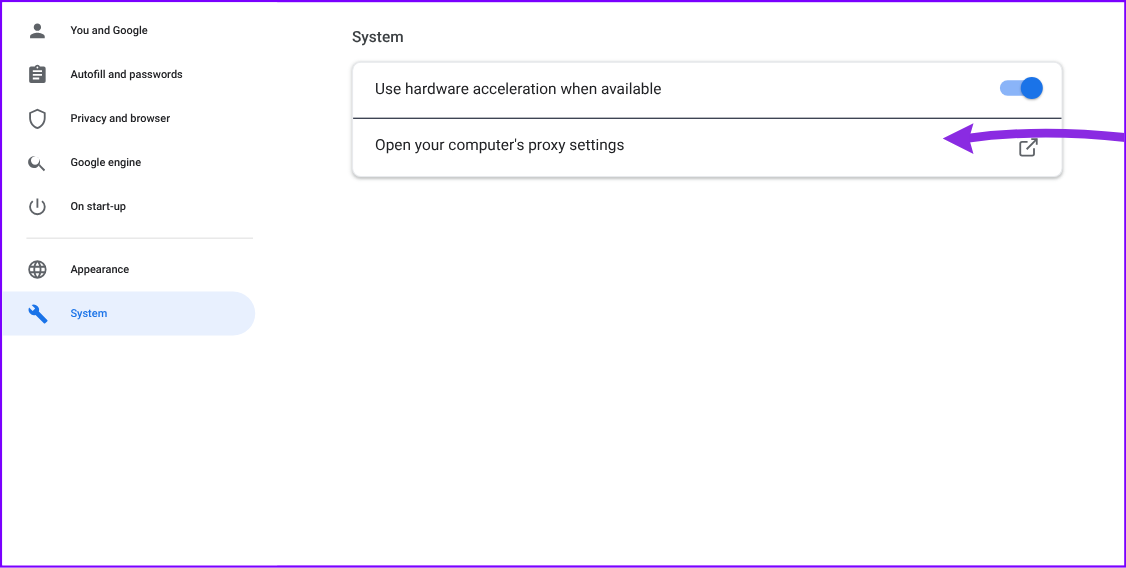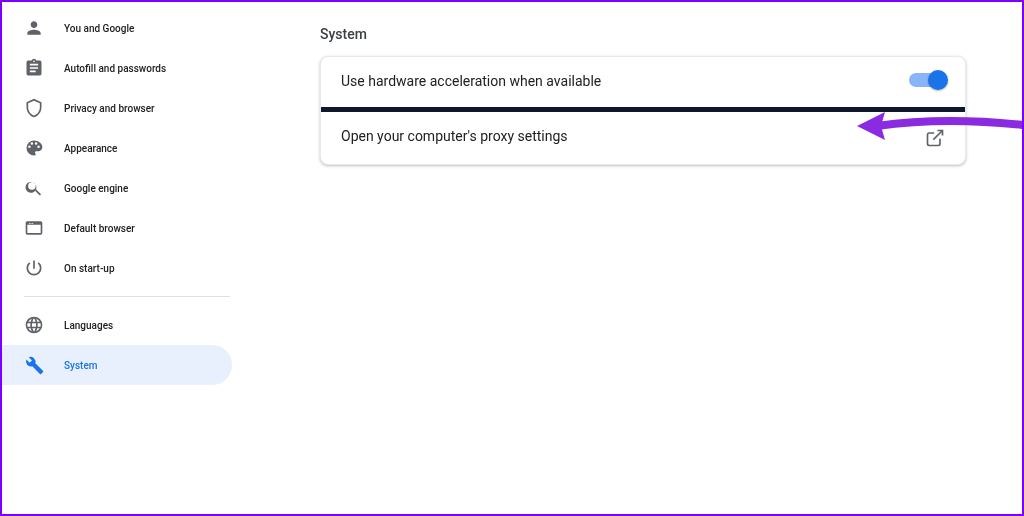--- a/index.html
+++ b/index.html
@@ -72,21 +72,21 @@
     box-shadow: 0 1px 2px rgba(60,64,67,0.2), 0 1px 3px 1px rgba(60,64,67,0.1);
     background: #fff;
   }
   .row {
     display: flex;
     align-items: flex-start;
     justify-content: space-between;
     padding: 16px 20px;
     min-height: 50px;
   }
-  .row + .row { border-top: 5px solid #0f172a; }
+  .row + .row { border-top: 1px solid #0f172a; }
   .row-label {
     font-size: 14px;
     color: #202124;
   }
   .toggle {
     width: 36px;
     height: 14px;
     background: #8ab4f8;
     border-radius: 10px;
     position: relative;
@@ -142,65 +142,49 @@
     <div class="nav-item">
       <span class="nav-icon">
         <svg width="20" height="20" viewBox="0 0 24 24" fill="currentColor">
             <path d="M12 1 3 5v6c0 5.5 3.8 10.7 9 12 5.2-1.3 9-6.5 9-12V5l-9-4zm0 19.9C8 19.6 5 15.5 5 11V6.3l7-3.1 7 3.1V11c0 4.5-3 8.6-7 9.9z"></path>
           </svg>
       </span>
       <span class="nav-label">Privacy and browser</span>
     </div>
 
 
-    <div class="nav-item">
-      <span class="nav-icon">
-        <svg width="20" height="20" viewBox="0 0 24 24" fill="currentColor">
-            <path d="M12 3a9 9 0 0 0 0 18h.5a1.5 1.5 0 0 0 1.5-1.5c0-.4-.2-.8-.4-1.1-.3-.3-.4-.7-.4-1.1A1.5 1.5 0 0 1 14.7 16H17a5 5 0 0 0 5-5c0-4.4-4.5-8-10-8zM6.5 12a1.5 1.5 0 1 1 0-3 1.5 1.5 0 0 1 0 3zm3-4a1.5 1.5 0 1 1 0-3 1.5 1.5 0 0 1 0 3zm5 0a1.5 1.5 0 1 1 0-3 1.5 1.5 0 0 1 0 3zm3 4a1.5 1.5 0 1 1 0-3 1.5 1.5 0 0 1 0 3z"></path>
+
+    <div class="nav-item">
+      <span class="nav-icon">
+        <svg width="20" height="20" viewBox="0 0 24 24" fill="currentColor">
+            <path d="M15.5 14h-.8l-.3-.3A6.5 6.5 0 1 0 13.7 15l.3.3v.8l5 5 1.5-1.5-5-5zm-6 0A4.5 4.5 0 1 1 14 9.5 4.5 4.5 0 0 1 9.5 14z"></path>
+          </svg>
+      </span>
+      <span class="nav-label">Google engine</span>
+    </div>
+
+
+    <div class="nav-item">
+      <span class="nav-icon">
+        <svg width="20" height="20" viewBox="0 0 24 24" fill="currentColor">
+            <path d="M13 3h-2v10h2V3zm4.8 2.2-1.4 1.4A7 7 0 1 1 7.6 6.6L6.2 5.2a9 9 0 1 0 11.6 0z"></path>
+          </svg>
+      </span>
+      <span class="nav-label">On start-up</span>
+    </div>
+
+    <div class="divider"></div>
+
+    <div class="nav-item">
+      <span class="nav-icon">
+        <svg width="20" height="20" viewBox="0 0 24 24" fill="currentColor">
+            <path d="M12 2a10 10 0 1 0 0 20 10 10 0 0 0 0-20zm6.9 6h-2.9a15.6 15.6 0 0 0-1.4-3.6A8 8 0 0 1 18.9 8zM12 4a13.6 13.6 0 0 1 1.9 4h-3.8A13.6 13.6 0 0 1 12 4zM4.3 14A8.3 8.3 0 0 1 4 12c0-.7.1-1.4.3-2h3.4a16.5 16.5 0 0 0 0 4H4.3zm.8 2h2.9a15.6 15.6 0 0 0 1.4 3.6A8 8 0 0 1 5.1 16zM8 8H5.1a8 8 0 0 1 4.3-3.6A15.6 15.6 0 0 0 8 8zm4 12a13.6 13.6 0 0 1-1.9-4h3.8A13.6 13.6 0 0 1 12 20zm2.3-6H9.7a14.7 14.7 0 0 1 0-4h4.6a14.7 14.7 0 0 1 0 4zm.3 5.6A15.6 15.6 0 0 0 16 16h2.9a8 8 0 0 1-4.3 3.6zM16.3 14a16.5 16.5 0 0 0 0-4h3.4c.2.6.3 1.3.3 2s-.1 1.4-.3 2h-3.4z"></path>
           </svg>
       </span>
       <span class="nav-label">Appearance</span>
-    </div>
-
-    <div class="nav-item">
-      <span class="nav-icon">
-        <svg width="20" height="20" viewBox="0 0 24 24" fill="currentColor">
-            <path d="M15.5 14h-.8l-.3-.3A6.5 6.5 0 1 0 13.7 15l.3.3v.8l5 5 1.5-1.5-5-5zm-6 0A4.5 4.5 0 1 1 14 9.5 4.5 4.5 0 0 1 9.5 14z"></path>
-          </svg>
-      </span>
-      <span class="nav-label">Google engine</span>
-    </div>
-
-    <div class="nav-item">
-      <span class="nav-icon">
-        <svg width="20" height="20" viewBox="0 0 24 24" fill="currentColor">
-            <path d="M20 4H4a2 2 0 0 0-2 2v12a2 2 0 0 0 2 2h16a2 2 0 0 0 2-2V6a2 2 0 0 0-2-2zm0 14H4V8h16v10zM4 6v0zm2 0h2v1H6zm3 0h2v1H9z"></path>
-          </svg>
-      </span>
-      <span class="nav-label">Default browser</span>
-    </div>
-
-    <div class="nav-item">
-      <span class="nav-icon">
-        <svg width="20" height="20" viewBox="0 0 24 24" fill="currentColor">
-            <path d="M13 3h-2v10h2V3zm4.8 2.2-1.4 1.4A7 7 0 1 1 7.6 6.6L6.2 5.2a9 9 0 1 0 11.6 0z"></path>
-          </svg>
-      </span>
-      <span class="nav-label">On start-up</span>
-    </div>
-
-    <div class="divider"></div>
-
-    <div class="nav-item">
-      <span class="nav-icon">
-        <svg width="20" height="20" viewBox="0 0 24 24" fill="currentColor">
-            <path d="M12 2a10 10 0 1 0 0 20 10 10 0 0 0 0-20zm6.9 6h-2.9a15.6 15.6 0 0 0-1.4-3.6A8 8 0 0 1 18.9 8zM12 4a13.6 13.6 0 0 1 1.9 4h-3.8A13.6 13.6 0 0 1 12 4zM4.3 14A8.3 8.3 0 0 1 4 12c0-.7.1-1.4.3-2h3.4a16.5 16.5 0 0 0 0 4H4.3zm.8 2h2.9a15.6 15.6 0 0 0 1.4 3.6A8 8 0 0 1 5.1 16zM8 8H5.1a8 8 0 0 1 4.3-3.6A15.6 15.6 0 0 0 8 8zm4 12a13.6 13.6 0 0 1-1.9-4h3.8A13.6 13.6 0 0 1 12 20zm2.3-6H9.7a14.7 14.7 0 0 1 0-4h4.6a14.7 14.7 0 0 1 0 4zm.3 5.6A15.6 15.6 0 0 0 16 16h2.9a8 8 0 0 1-4.3 3.6zM16.3 14a16.5 16.5 0 0 0 0-4h3.4c.2.6.3 1.3.3 2s-.1 1.4-.3 2h-3.4z"></path>
-          </svg>
-      </span>
-      <span class="nav-label">Languages</span>
     </div>
 
 
 
     <div class="nav-item selected">
       <span class="nav-icon">
         <svg width="20" height="20" viewBox="0 0 24 24" fill="currentColor">
             <path d="M22.7 19l-9.1-9.1a6 6 0 0 0-7.9-7.3l3.9 3.9-2.8 2.8-3.9-3.9A6 6 0 0 0 10 13.6l9.1 9.1a1 1 0 0 0 1.4 0l2.1-2.1a1 1 0 0 0 .1-1.6z"></path>
           </svg>
       </span>

